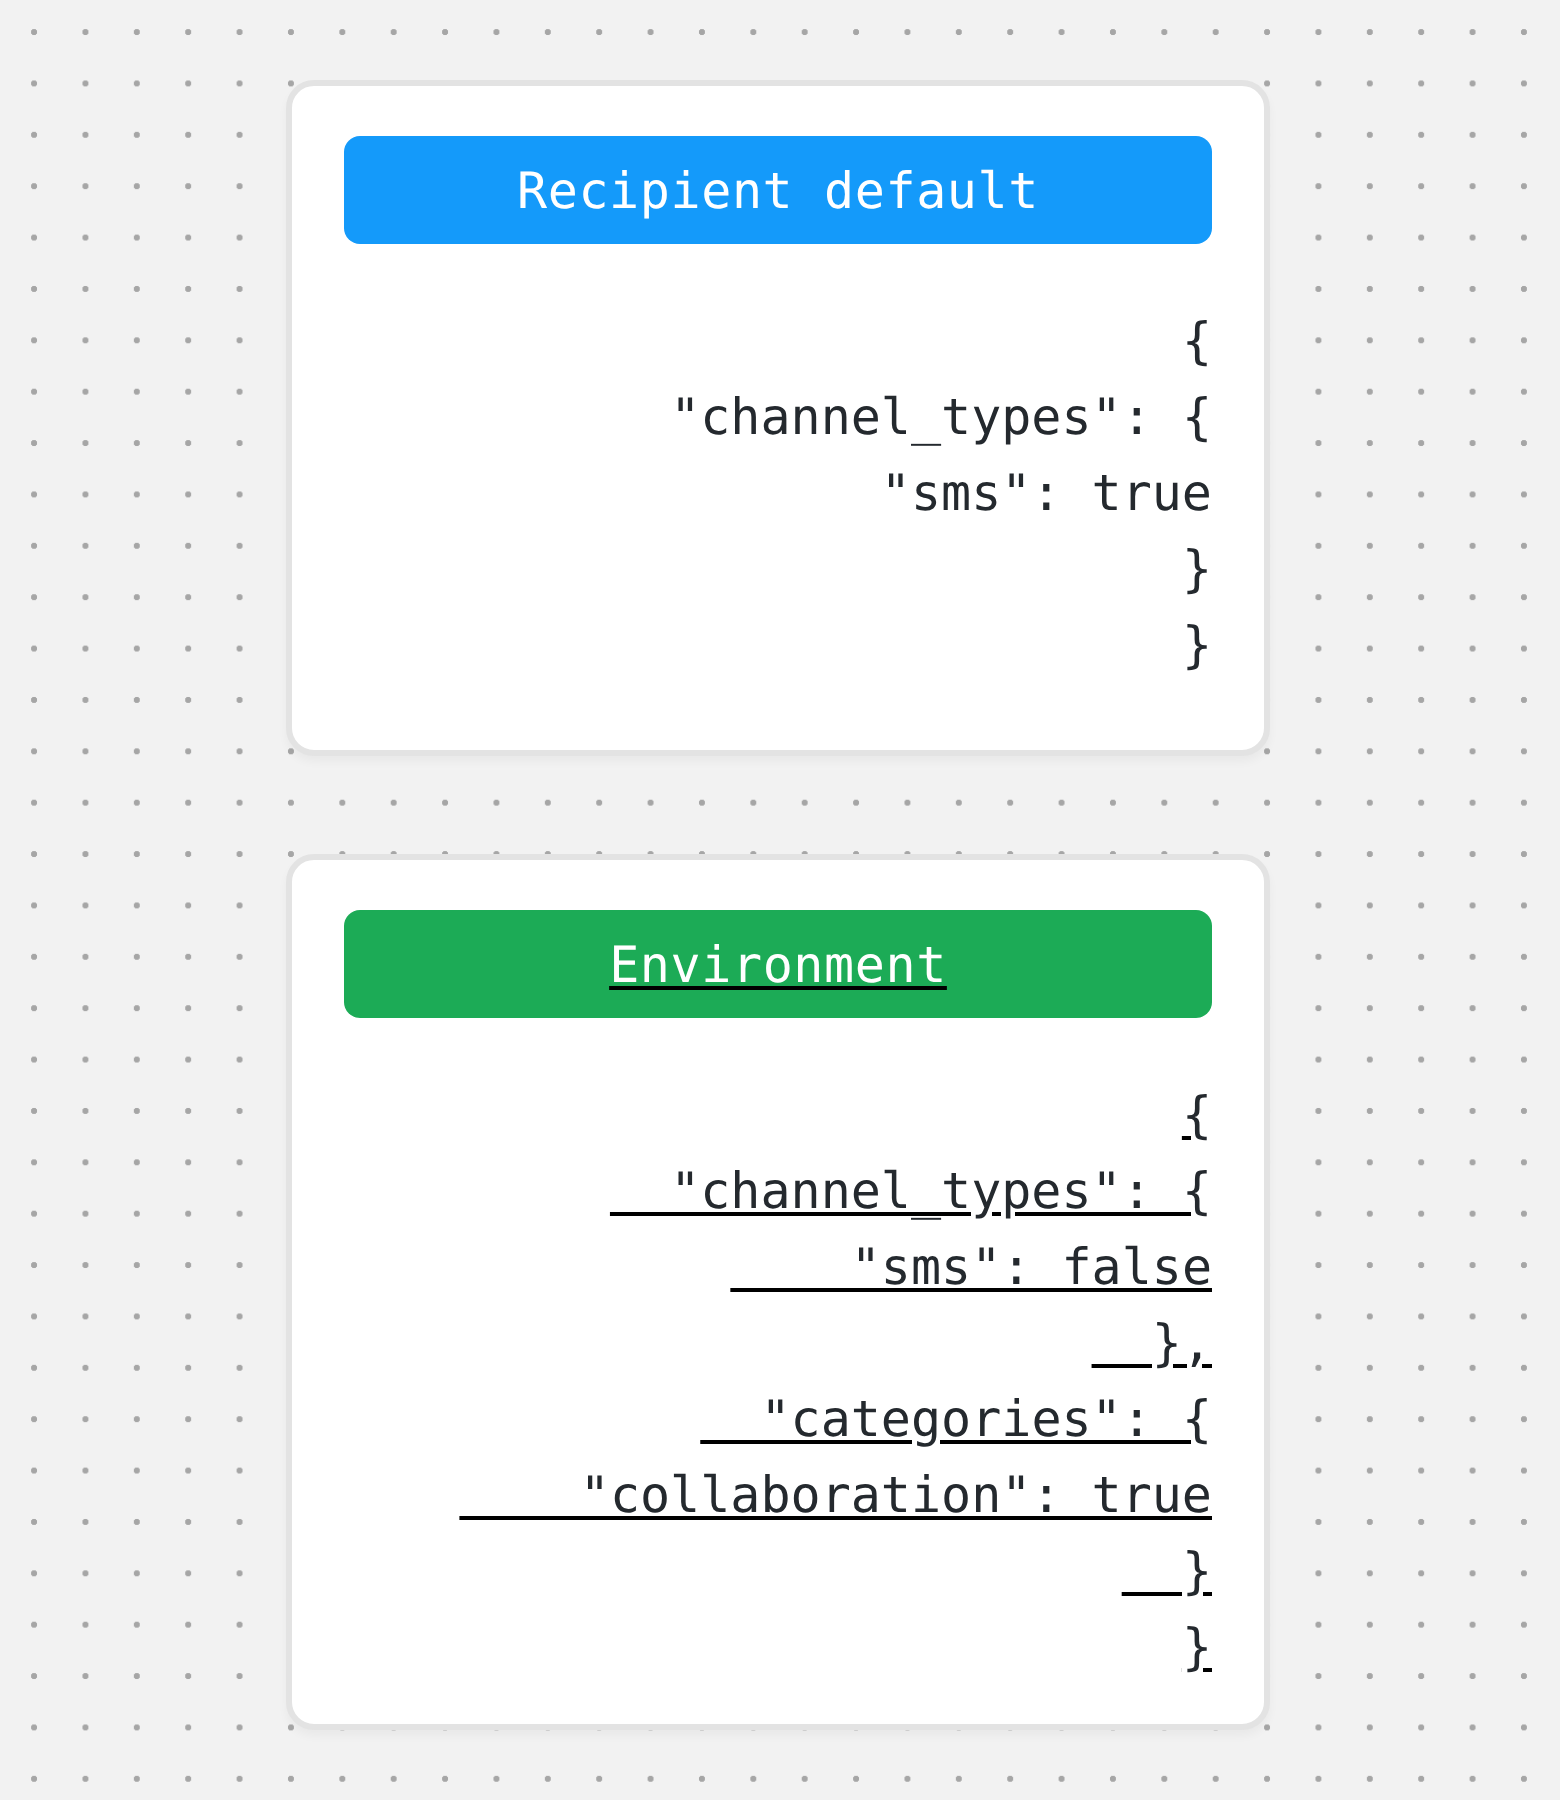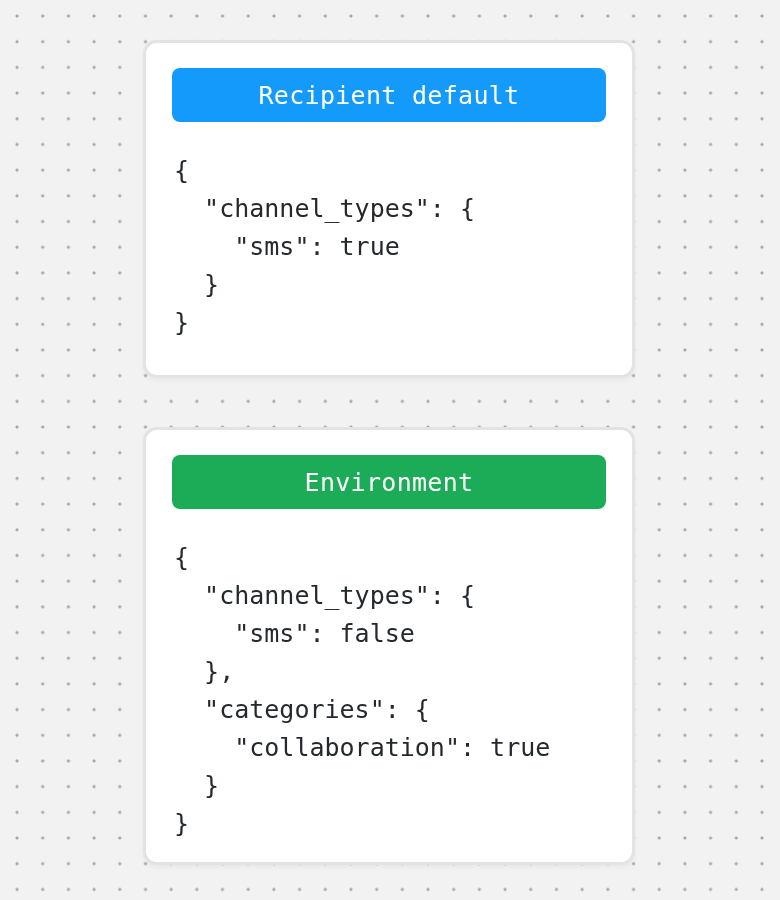--- a/index.html
+++ b/index.html
@@ -1,19 +1,19 @@
 <!DOCTYPE html>
 <html style="--bg: #f2f2f2; --dot: #a6a6a6;"><head>
 <meta charset="utf-8">
 <style>
   :root {
     --bg: #f2f2f2;
     --dot: #a6a6a6;
   }
-  * { box-sizing: border-box; }
+  * { box-sizing: border-box; text-align: right; }
   html, body {
     margin: 0;
     padding: 0;
   }
   body {
     width: 780px;
     height: 900px;
     overflow: hidden;
     font-family: "DejaVu Sans Mono", monospace;
   }
@@ -48,21 +48,21 @@
   }
   .code {
     margin: 30px 0 0 2px;
     font-family: "DejaVu Sans Mono", monospace;
     font-size: 25px;
     line-height: 38px;
     color: #24292e;
     white-space: pre;
   }
   .card-1 { top: 40px;  height: 338px; }
-  .card-2 { top: 427px; height: 438px; }
+  .card-2 { top: 427px; height: 438px; text-decoration: underline; }
 </style>
 </head>
 <body>
 
 <div class="canvas">
 
   <section class="card card-1">
     <div class="card-header" style="background: rgb(20, 154, 250);">
       <span>Recipient default</span>
     </div>

